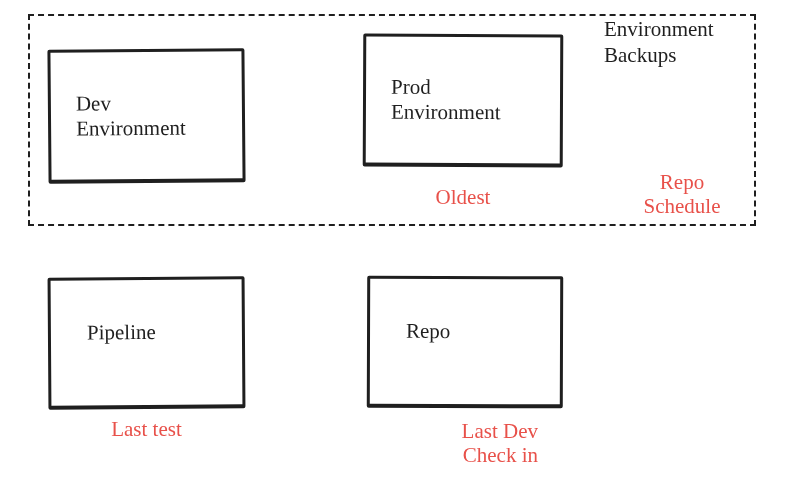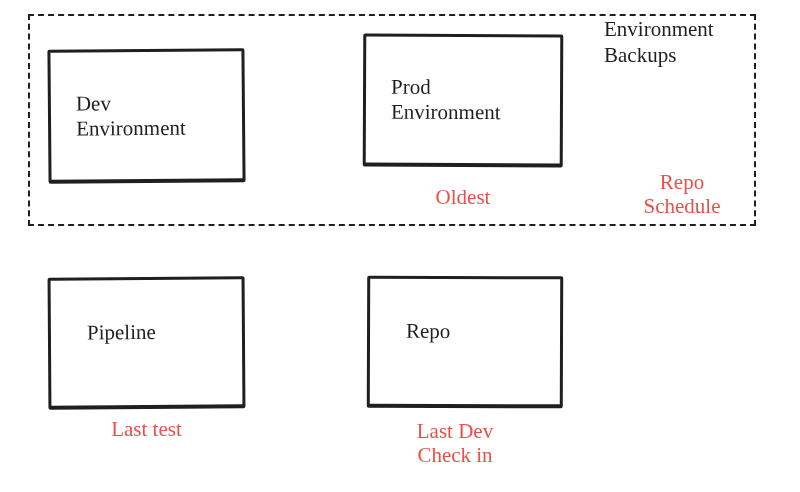--- a/index.html
+++ b/index.html
@@ -68,21 +68,21 @@
     font-size: 21px;
     line-height: 24px;
     text-align: center;
     white-space: pre-line;
     color: var(--annotation_red, #e8514a);
   }
   .annotation-live          { left: 48px;  top: 189px; width: 197px; }
   .annotation-oldest        { left: 363px; top: 185px; width: 200px; }
   .annotation-last-schedule { left: 612px; top: 170px; width: 140px; }
   .annotation-last-test     { left: 48px;  top: 417px; width: 197px; }
-  .annotation-last-dev      { left: 372px; top: 419px; width: 166px; }
+  .annotation-last-dev      { left: 372px; top: 419px; width: 166px; text-align: right; }
 </style>
 </head>
 <body>
 
 <div class="canvas">
 
   <div class="backup-zone">
     
   </div>
 

